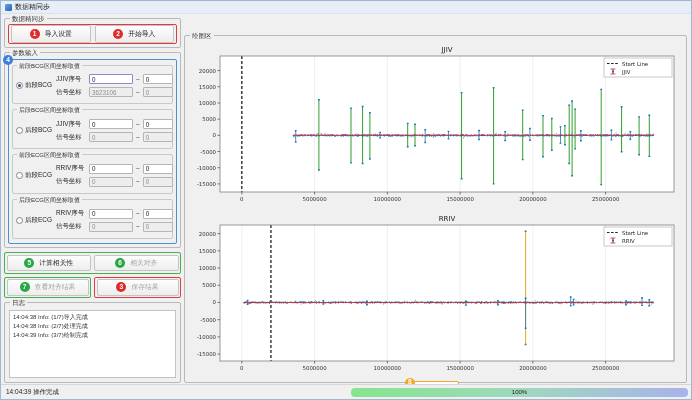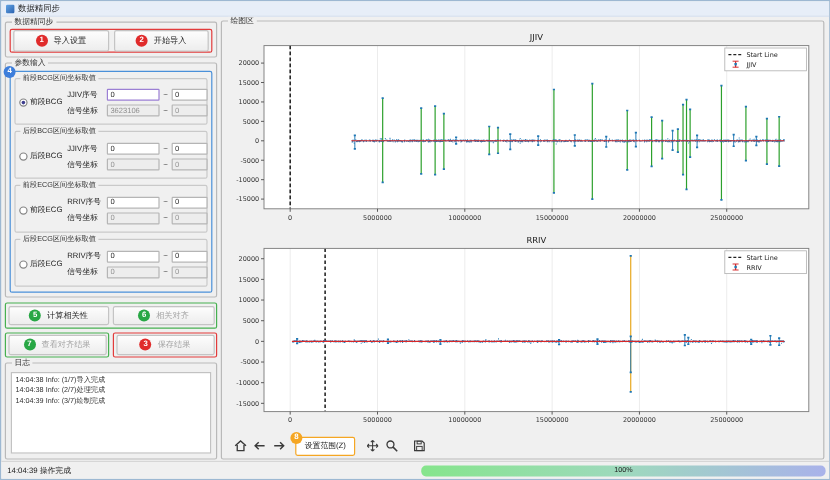--- a/index.html
+++ b/index.html
@@ -55,21 +55,21 @@
   .arow .frame{display:flex;padding:1.5px;gap:3px;}
   .af1{flex:1;}
   .af1 .btn{flex:1;height:auto;}
   .ahalf{flex:1;}
   .ahalf .btn{flex:1;height:auto;}
   
   .log-box{flex:1;}
   .log-list{position:absolute;inset:7px 4px 4px 4px;background:#fff;border:1px solid #c2c2c2;
     font-size:6px;line-height:9px;padding:2px 3px;color:#333;overflow:hidden;}
   
-  .plot-box{flex:1;margin-top:2px;display:flex;flex-direction:column;padding:7px 4px 2px 5px;box-sizing:border-box;background:#f0f0f0;}
+  .plot-box{flex:1;margin-top:20px;display:flex;flex-direction:column;padding:7px 4px 2px 5px;box-sizing:border-box;background:#f0f0f0;align-items:center;}
   svg.chart{display:block;flex:0 0 auto;font-family:"DejaVu Sans","Liberation Sans",sans-serif;}
   .mpl-toolbar{height:20px;display:flex;align-items:center;gap:2px;padding-left:3px;}
   .tool-btn{width:14px;height:14px;display:flex;align-items:center;justify-content:center;border-radius:2px;cursor:pointer;}
   .tool-btn svg{display:block;}
   .tool-sep{width:5px;}
   .range-btn{position:relative;height:14px;padding:0 7px;border:1.5px solid #f5a623;border-radius:2px;
     background:#fff;font-size:6.5px;color:#222;display:flex;align-items:center;margin:0 5px;cursor:pointer;white-space:nowrap;}
   .range-btn .badge{position:absolute;top:-4.5px;left:-5px;}
   
   .statusbar{position:absolute;left:0;right:0;bottom:0;height:15px;background:#f0f0f0;border-top:1px solid #d6d6d6;

